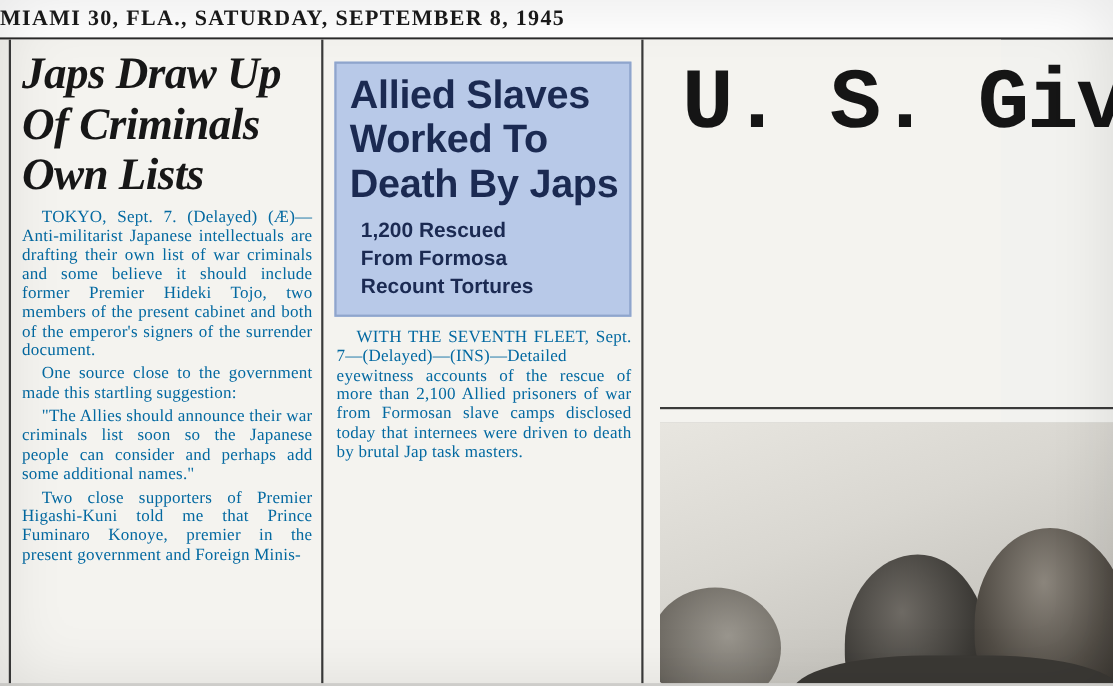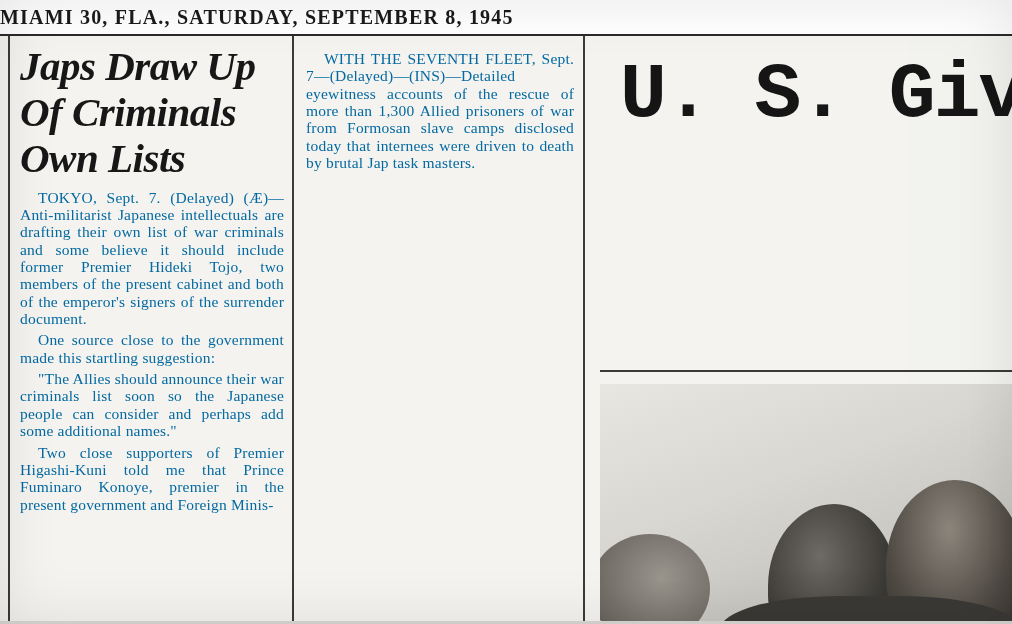--- a/index.html
+++ b/index.html
@@ -277,23 +277,31 @@
 
       <div class="body-text" style="margin-top:10px;">
         <p>TOKYO, Sept. 7. (Delayed) (Æ)—Anti-militarist Japanese intellectuals are drafting their own list of war criminals and some believe it should include former Premier Hideki Tojo, two members of the present cabinet and both of the emperor's signers of the surrender document.</p>
         <p>One source close to the government made this startling suggestion:</p>
         <p>"The Allies should announce their war criminals list soon so the Japanese people can consider and perhaps add some additional names."</p>
         <p>Two close supporters of Premier Higashi-Kuni told me that Prince Fuminaro Konoye, premier in the present government and Foreign Minis-</p>
       </div>
     </div>
 
     <div class="col2">
+      <div class="boxed-head">
+        <div class="hl">Allied Slaves</div>
+        <div class="hl">Worked To</div>
+        <div class="hl">Death By Japs</div>
+        <div class="sub">1,200 Rescued</div>
+        <div class="sub" style="margin-top:0;">From Formosa</div>
+        <div class="sub" style="margin-top:0;">Recount Tortures</div>
+      </div>
 
       <div class="body-text" style="margin-top:10px;">
-        <p>WITH THE SEVENTH FLEET, Sept. 7—(Delayed)—(INS)—Detailed eyewitness accounts of the rescue of more than 1,300 Allied prisoners of war from Formosan slave camps disclosed today that internees were driven to death by brutal Jap task masters.</p>
+        <p>WITH THE SEVENTH FLEET, Sept. 7—(Delayed)—(INS)—Detailed eyewitness accounts of the rescue of more than 2,100 Allied prisoners of war from Formosan slave camps disclosed today that internees were driven to death by brutal Jap task masters.</p>
       </div>
     </div>
 
     <div class="col3">
       <div class="mega-head">U. S. Give</div>
 
       <div class="hrule"></div>
 
       <div class="photo">
         <div class="sky"></div>

